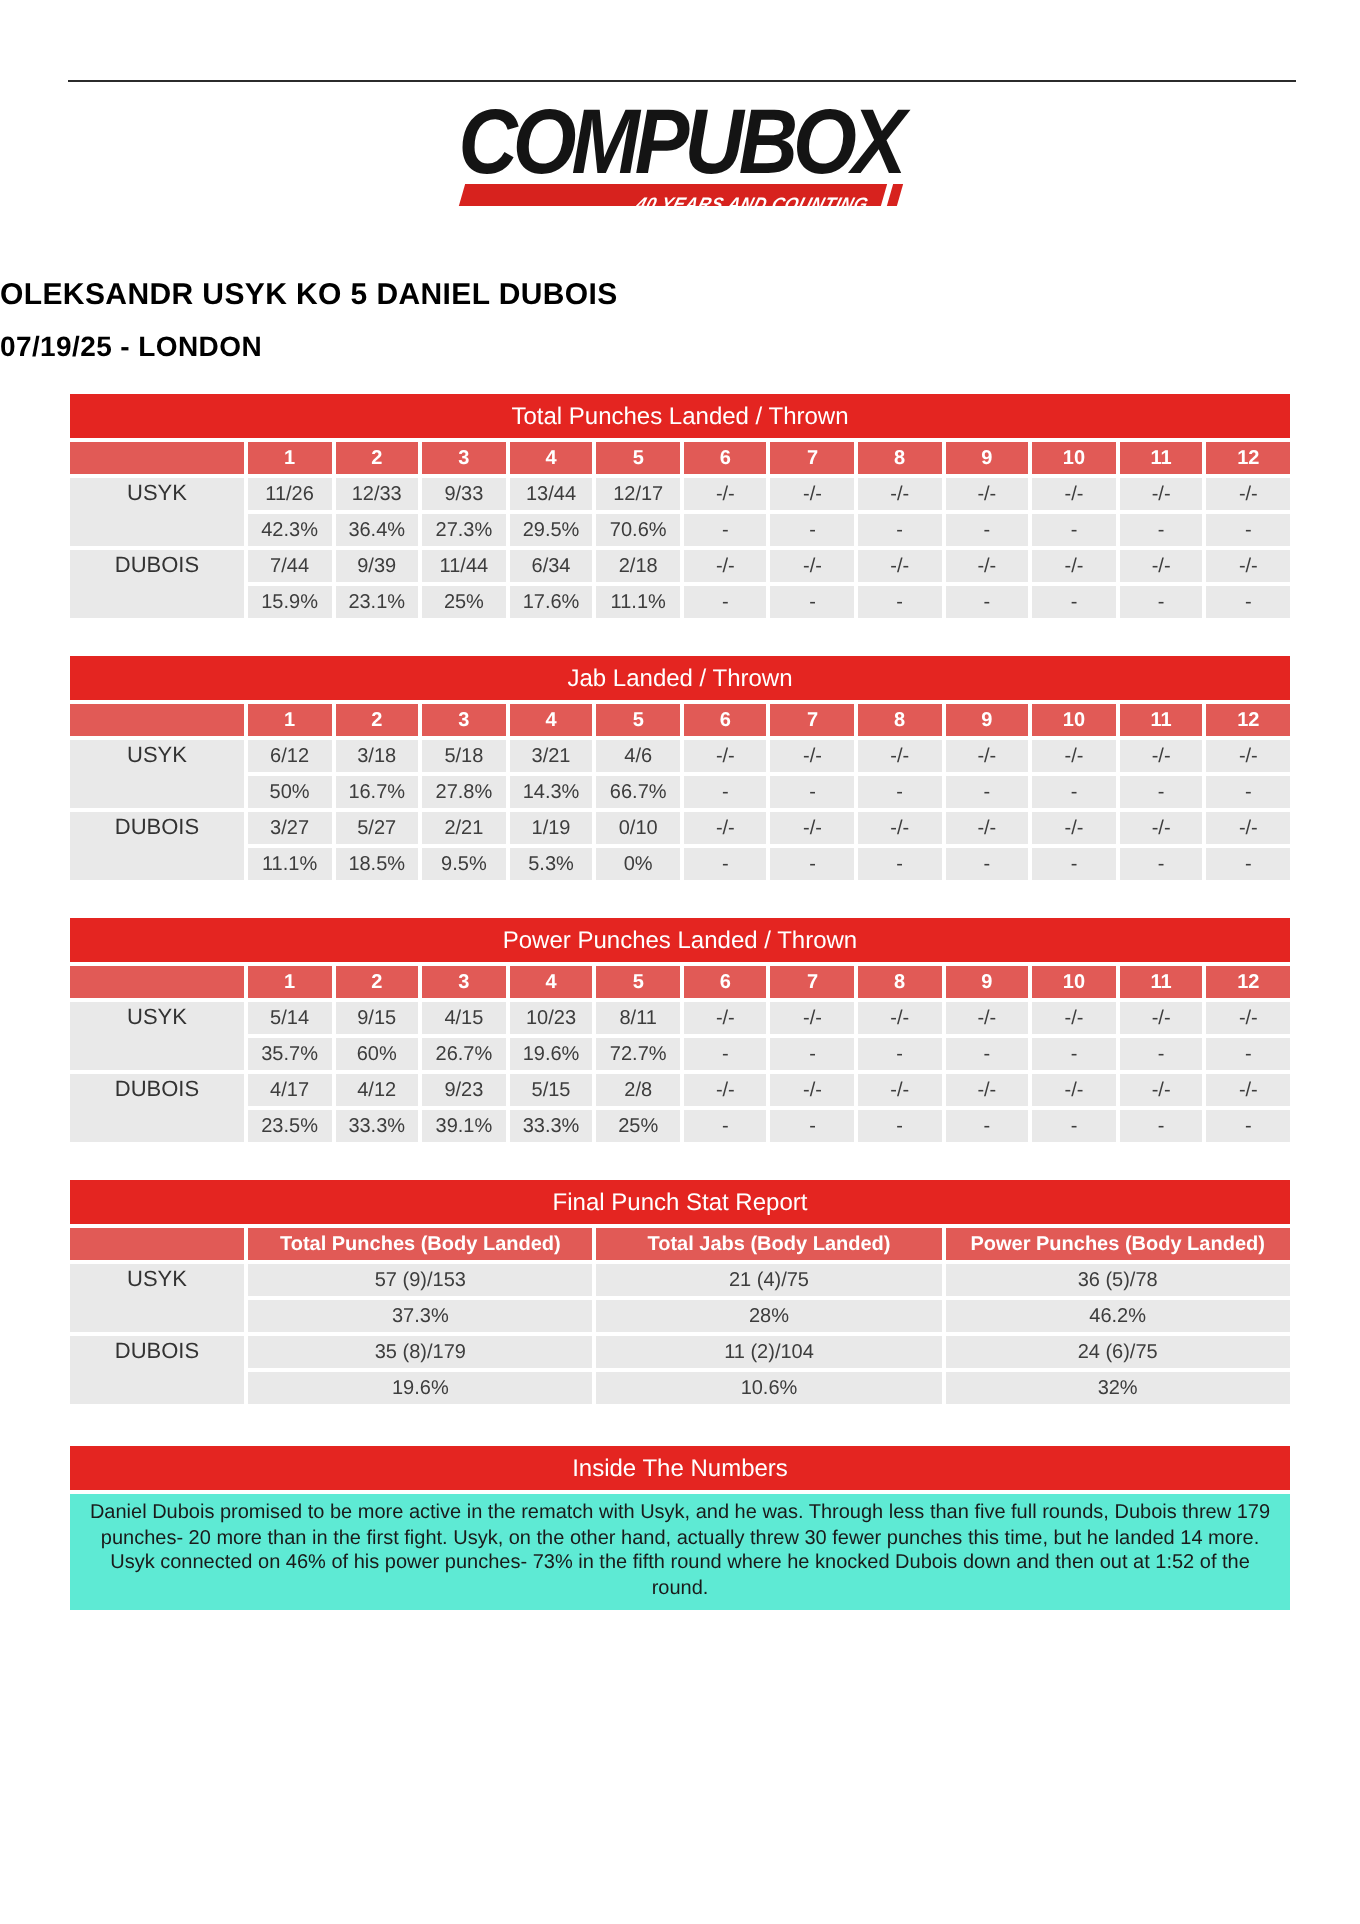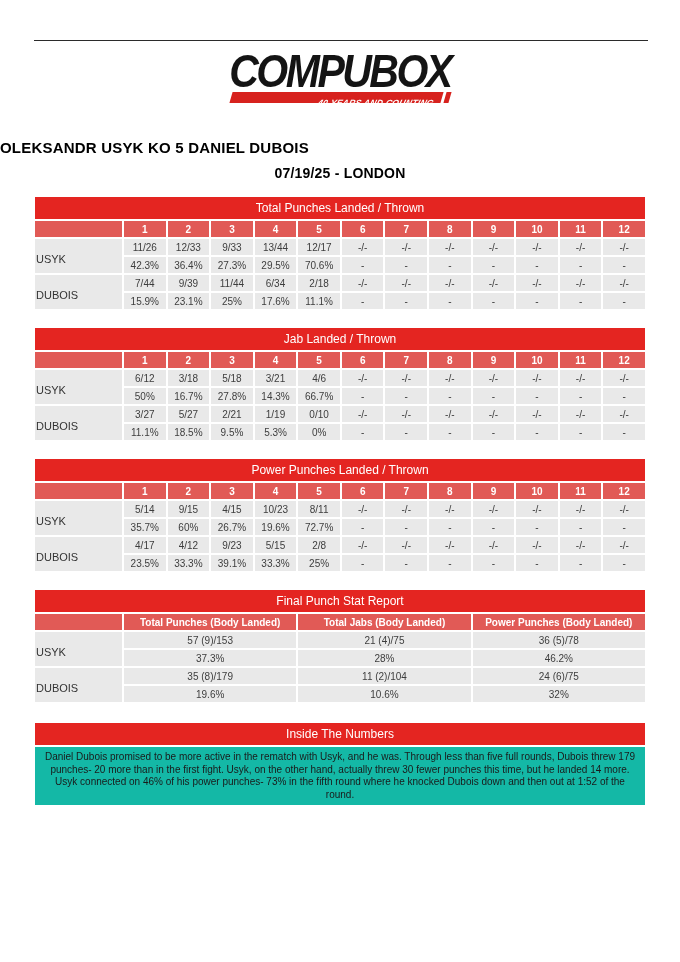--- a/index.html
+++ b/index.html
@@ -42,21 +42,21 @@
     padding-right:8px;
     transform:scaleX(0.95);transform-origin:right center;
     white-space:nowrap;
   }
   
   .fight-title{
     margin-top:36px;text-align:left;
     font-size:15px;font-weight:bold;color:#000;letter-spacing:0.2px;
   }
   .fight-subtitle{
-    margin-top:9px;text-align:center;
+    margin-top:9px;text-align:left;
     font-size:14px;font-weight:bold;color:#000;letter-spacing:0.2px;
   }
   
   .content{padding:16px 35px 0 35px;}
   .tsection{margin-bottom:17px;}
   .final-section{margin-bottom:19px;}
   .title-bar{
     height:22px;line-height:22px;
     background:#e42521;color:#ffffff;
     font-size:12px;font-weight:normal;text-align:center;
@@ -72,27 +72,27 @@
     font-size:10px;font-weight:bold;text-align:center;
     height:16px;padding:0;overflow:hidden;
   }
   td.cell{
     background:#e9e9e9;color:#3d3d3d;
     font-size:10px;text-align:center;
     height:16px;padding:0;overflow:hidden;
   }
   td.flabel{
     background:#e9e9e9;color:#333333;
-    font-size:11px;
-    vertical-align:top;padding-top:14px;
+    font-size:11px;text-align:center;
+    vertical-align:top;padding-top:2px;
   }
   
   .inside-text{
     margin-top:2px;
-    background:#14b8a6;color:#1a1a1a;
+    background:#5eead4;color:#1a1a1a;
     font-size:10px;line-height:12.5px;
     text-align:center;
     padding:4px 8px;
   }
 </style>
 </head>
 <body>
 
 <div class="page">
 

